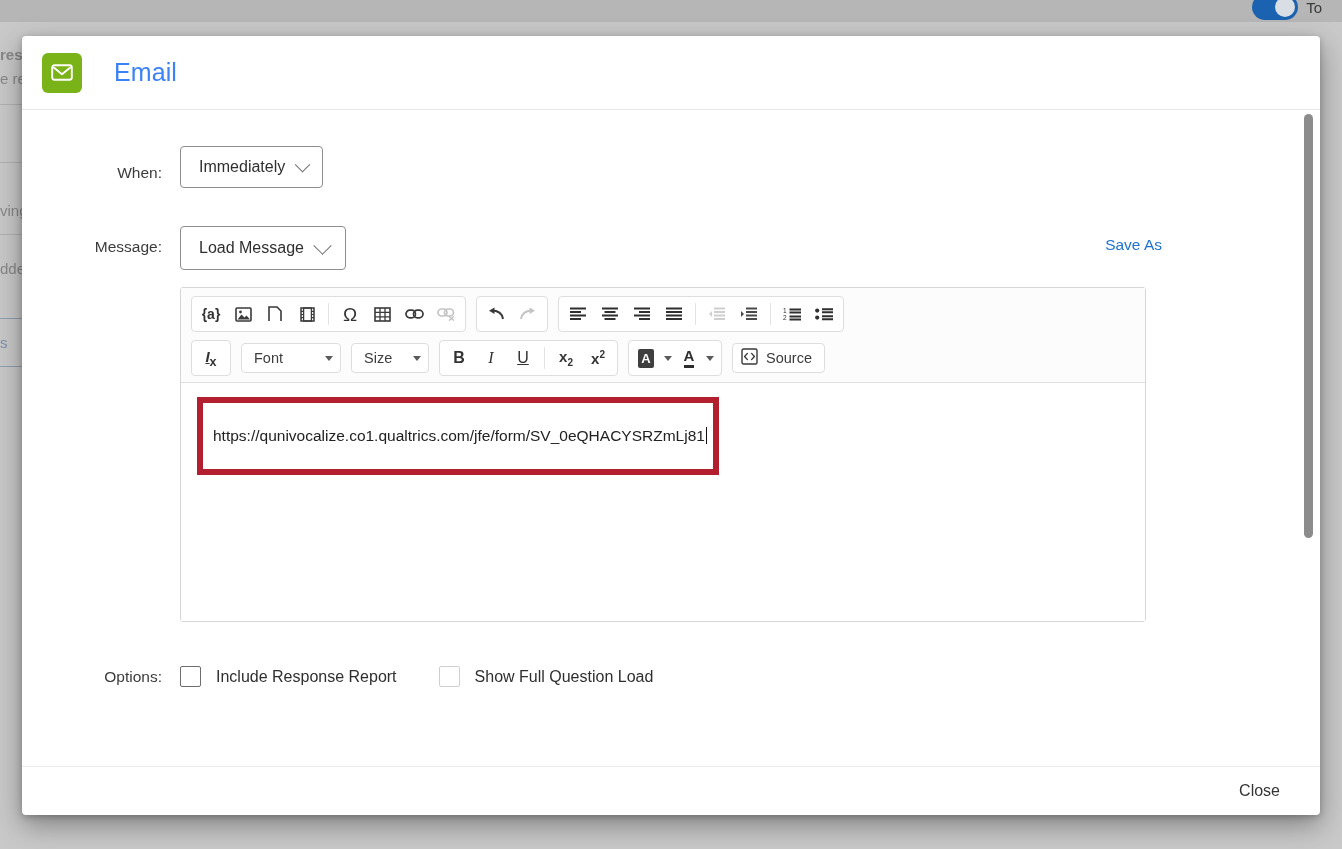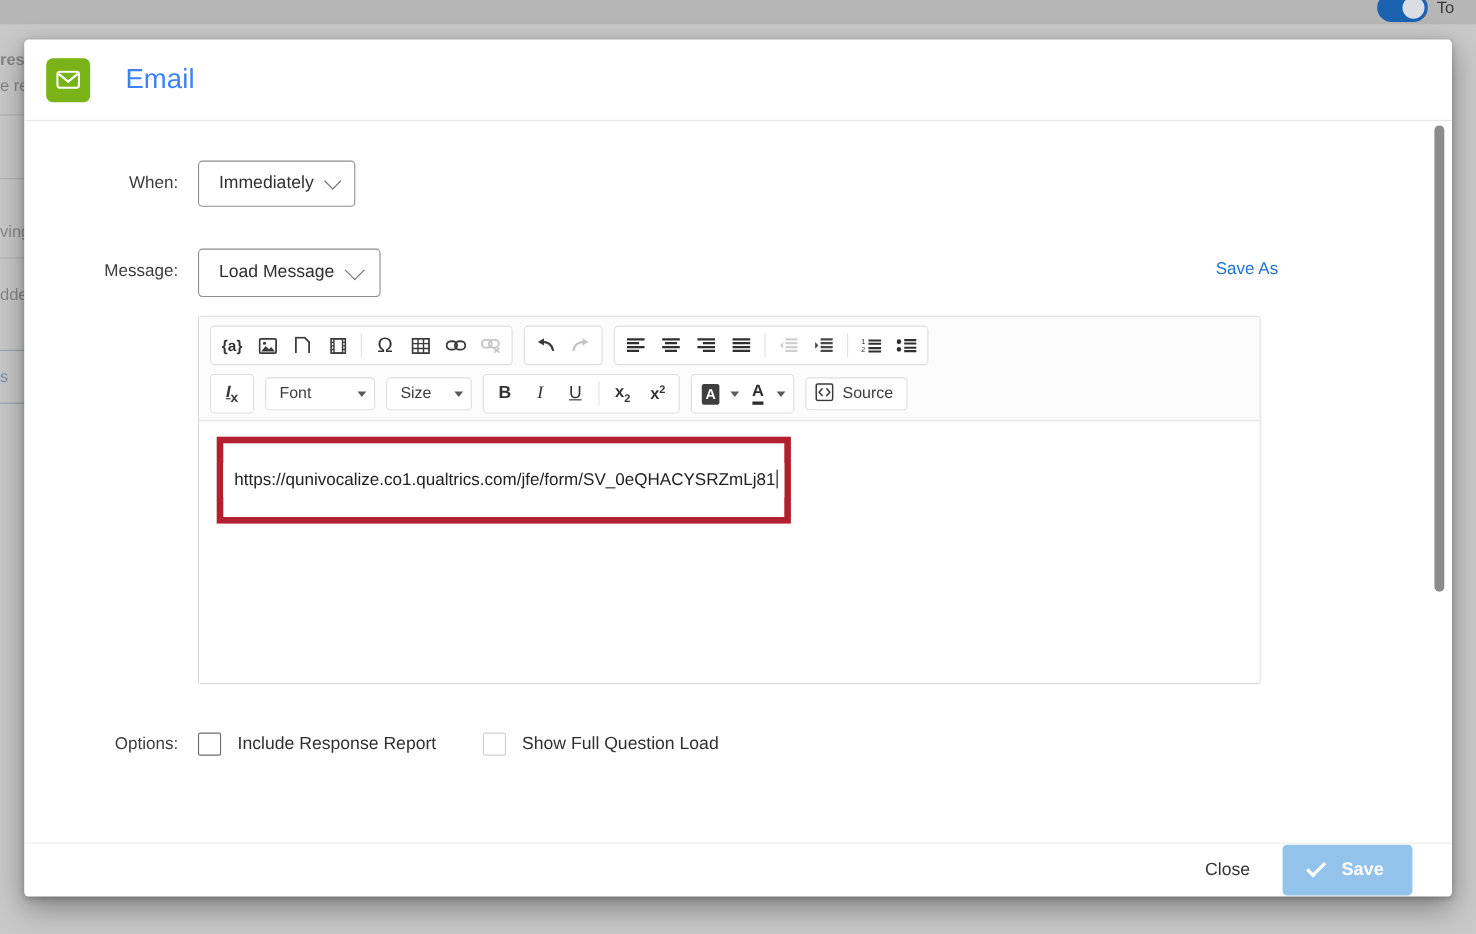--- a/index.html
+++ b/index.html
@@ -106,21 +106,21 @@
     padding: 0 0 0 20px;
   }
   .row-label {
     width: 138px; flex: none;
     text-align: right;
     padding-right: 18px;
     font-size: 15.5px; color: #3c3c3c;
   }
 
   
-  .row-when { margin-top: 36px; }
+  .row-when { margin-top: 36px; align-items: center; }
   .row-when .row-label { padding-top: 12px; }
   .select-btn {
     display: inline-flex; align-items: center; gap: 12px;
     height: 42px;
     padding: 0 14px 0 18px;
     background: #fff;
     border: 1px solid #8d8d8d;
     border-radius: 4px;
     font-size: 16px; color: #2f2f2f;
     cursor: pointer;
@@ -553,19 +553,15 @@
       <div class="opt">
         <span class="cbox disabled"></span>
         <span class="opt-label">Show Full Question Load</span>
       </div>
     </div>
 
   </div>
 
   <div class="modal-footer">
     <button class="btn-close">Close</button>
-    <button class="btn-save">
-      <span class="check"></span>
-      <span>Save</span>
-    </button>
   </div>
 
 </div>
 
 </body></html>

